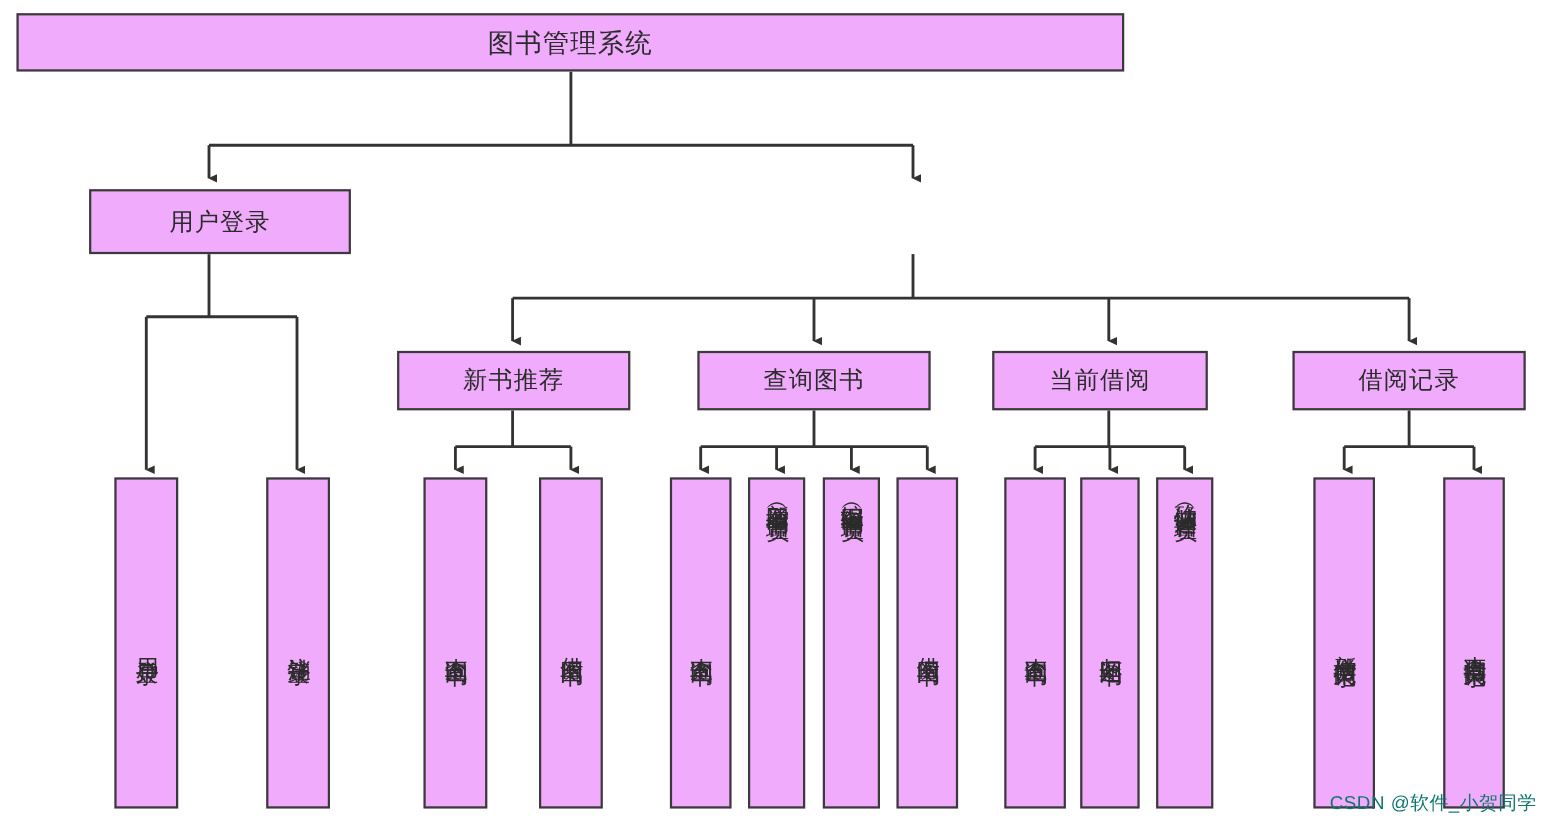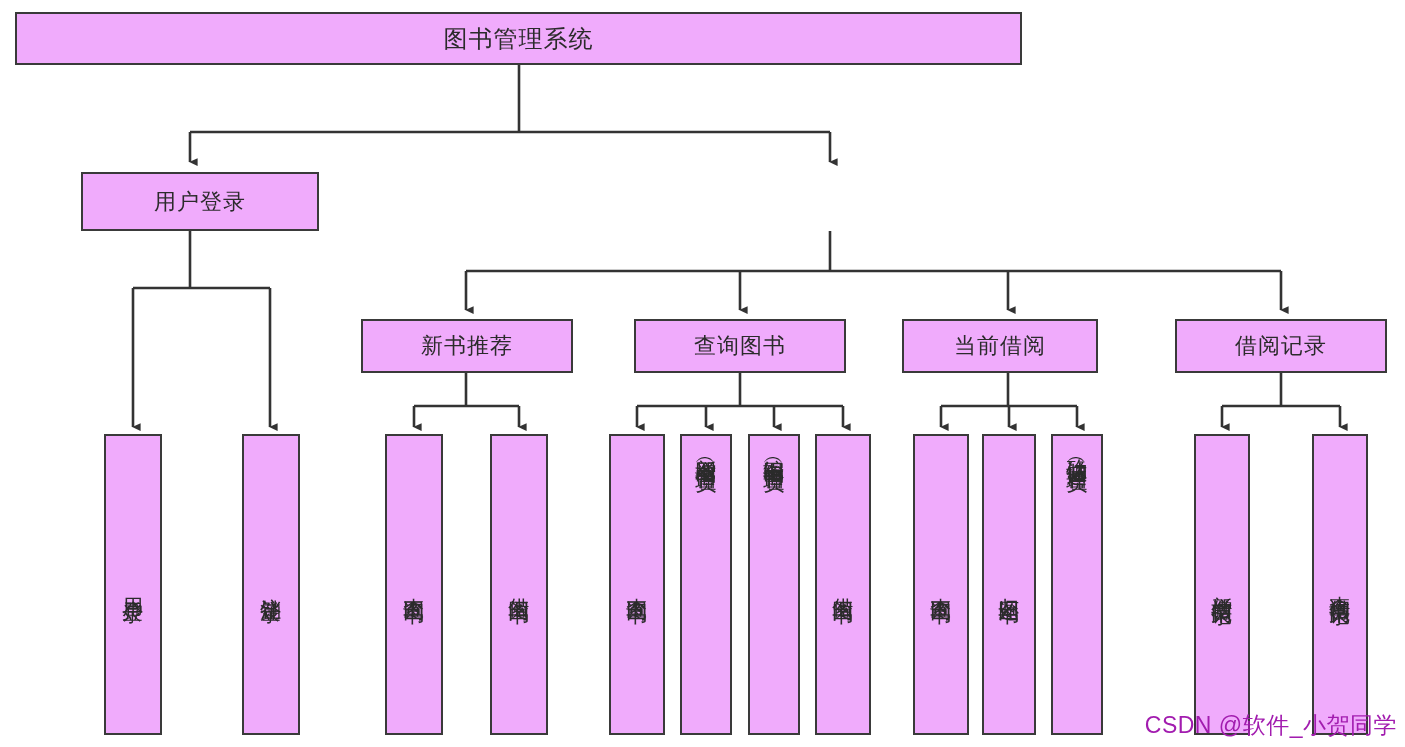--- a/index.html
+++ b/index.html
@@ -61,22 +61,22 @@
   }
   
   .node.leaf.center {
     align-items: center;
     padding-top: 0;
   }
   .watermark {
     position: absolute;
     right: 8px;
     bottom: 6px;
-    font-size: 23px;
-    color: #a21caf;
+    font-size: 17px;
+    color: #0f766e;
     letter-spacing: 0.5px;
     white-space: nowrap;
   }
 </style>
 </head>
 <body>
 
 <div id="canvas">
 
   <svg id="wires" viewBox="0 0 1405 747" xmlns="http://www.w3.org/2000/svg">

